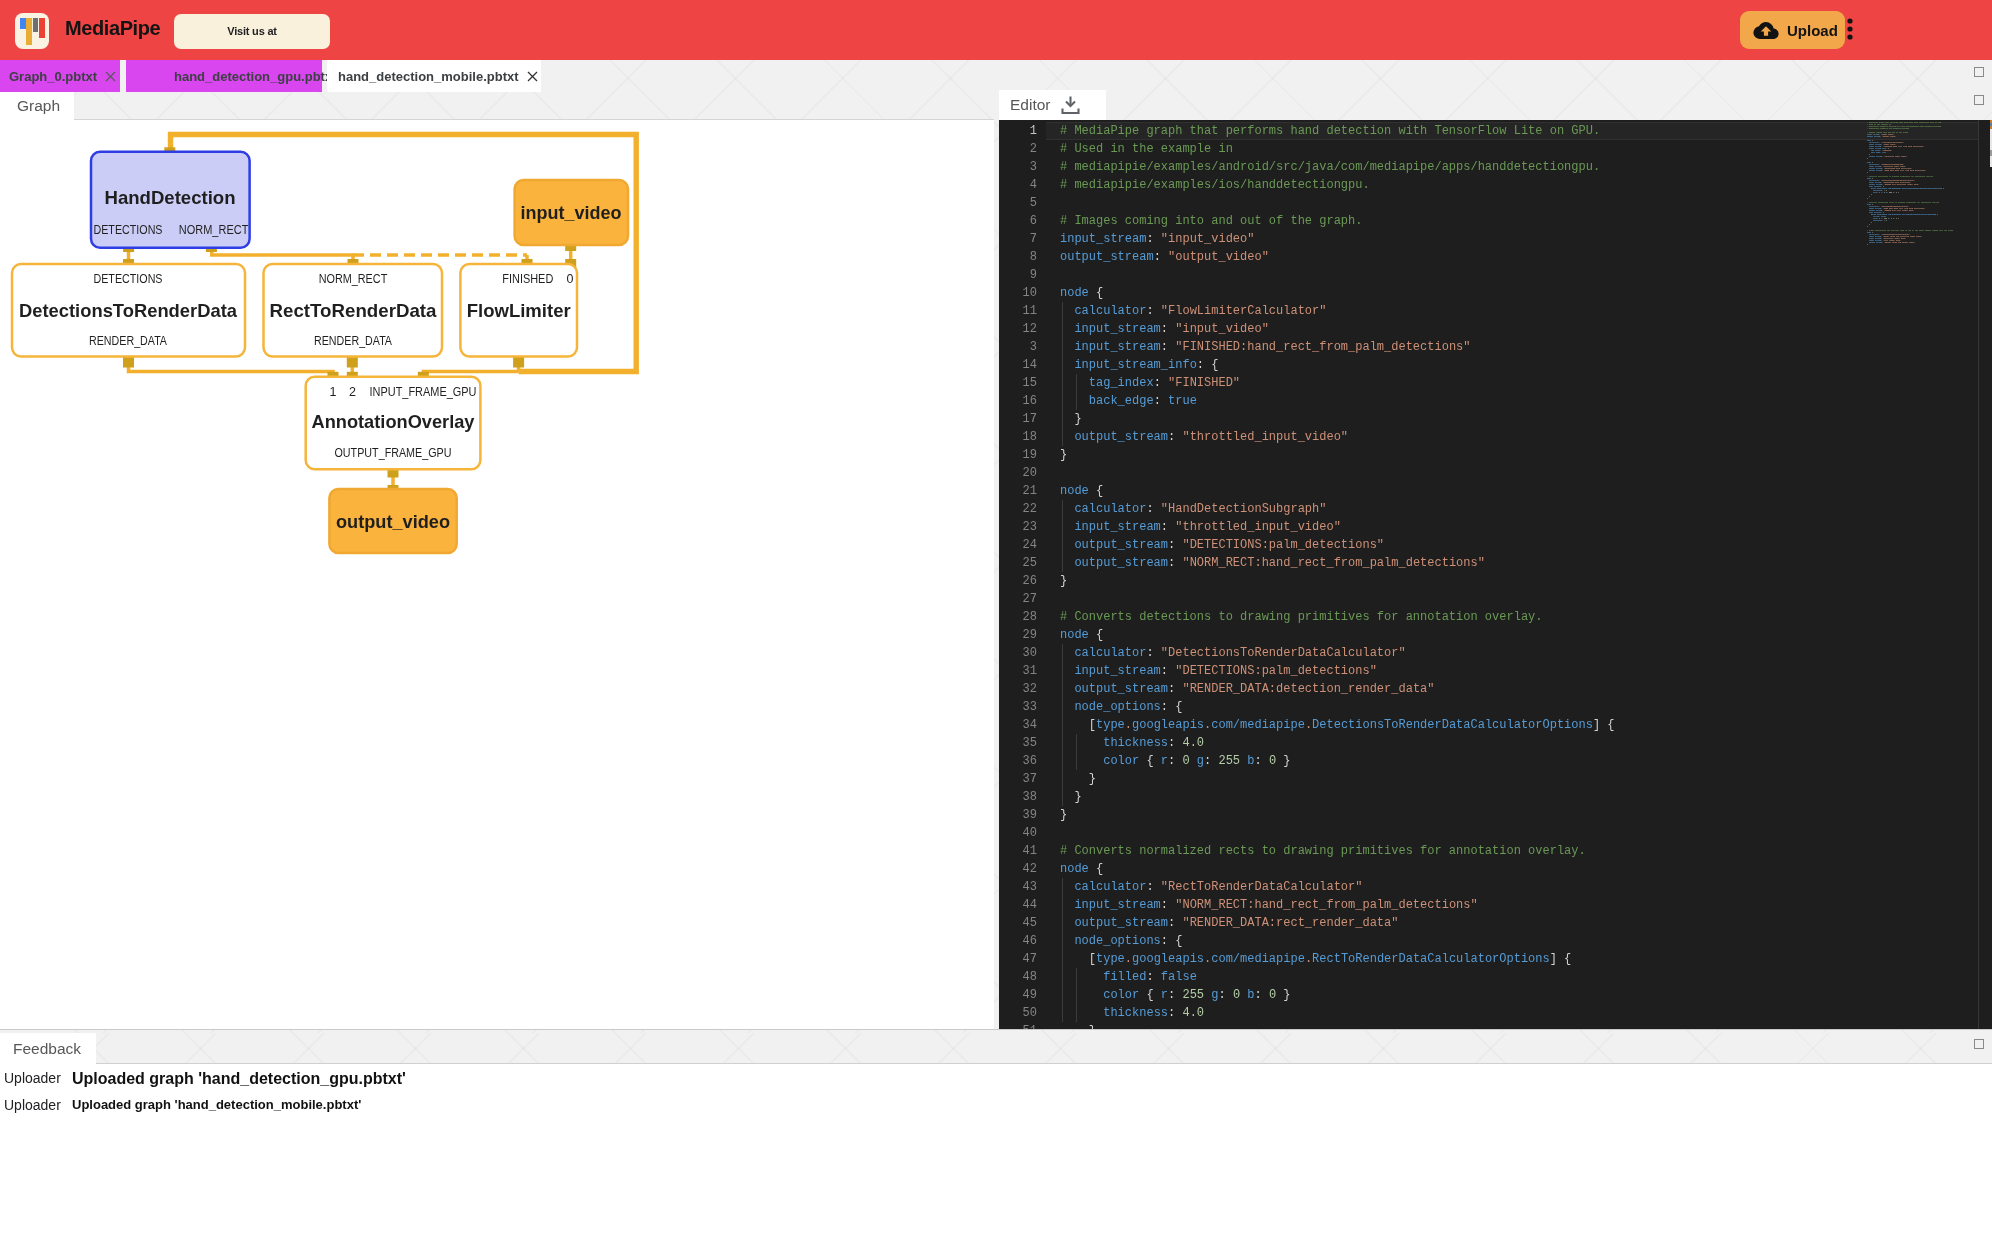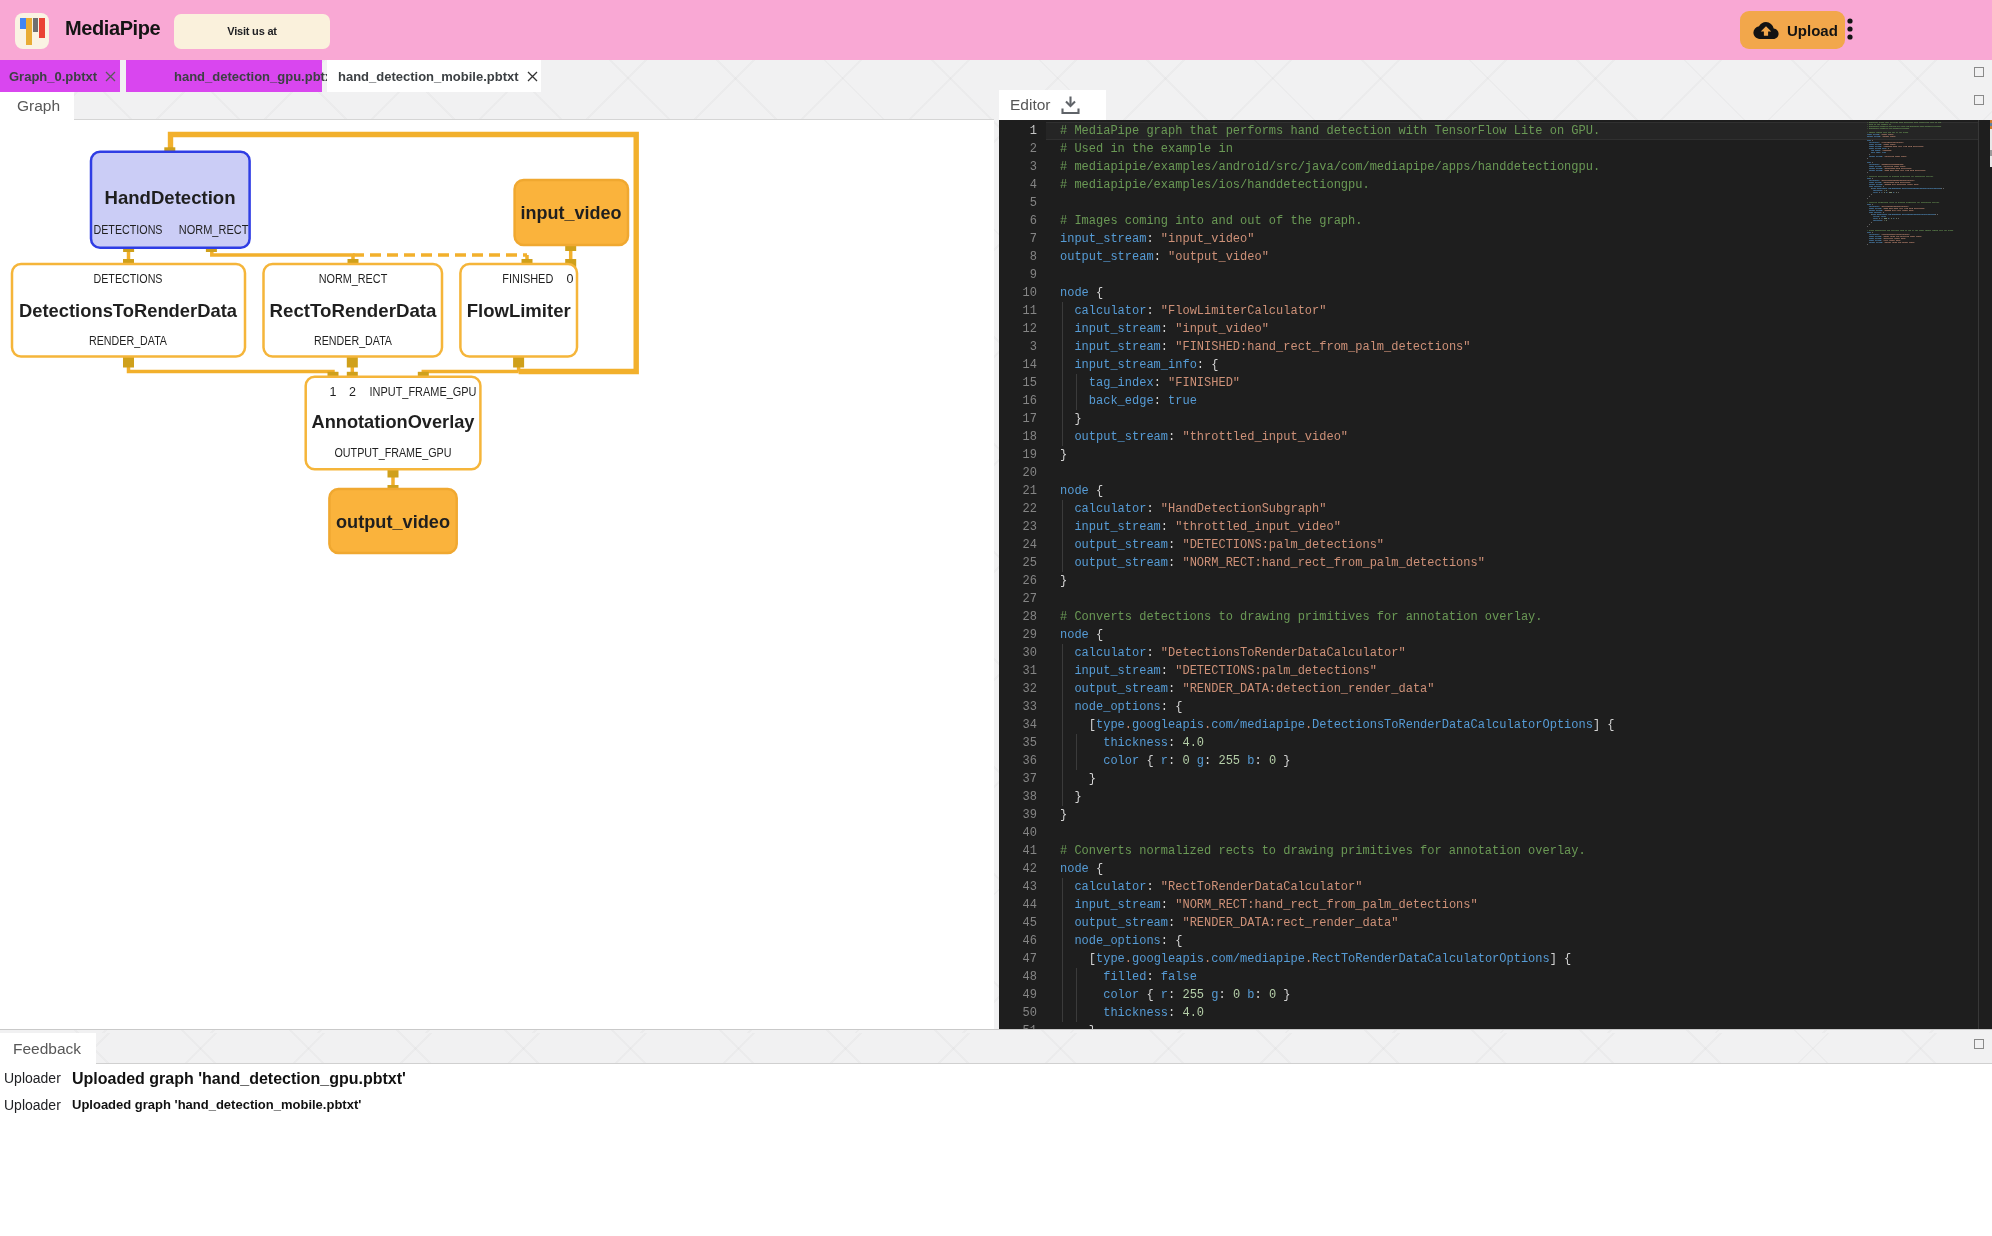--- a/index.html
+++ b/index.html
@@ -1,20 +1,20 @@
 <!DOCTYPE html>
 <html><head><meta charset="utf-8"><style>
 * { margin:0; padding:0; box-sizing:border-box; }
 html,body { width:1992px; height:1236px; overflow:hidden; font-family:"Liberation Sans", sans-serif; }
 body { background:#F1F1F2; position:relative; }
 .pattern { background-color:#F1F1F2; background-image:
  repeating-linear-gradient(45deg, rgba(0,0,0,0.022) 0 2px, transparent 2px 76px),
  repeating-linear-gradient(135deg, rgba(0,0,0,0.022) 0 2px, transparent 2px 76px); }
 .abs { position:absolute; }
-.header { position:absolute; left:0; top:0; width:1992px; height:60px; background:#f9a8d4; }
+.header { position:absolute; left:0; top:0; width:1992px; height:60px; background:#ef4444; }
 .logo { position:absolute; left:15px; top:13px; width:34px; height:36px; background:#FAF3E3; border-radius:8px; }
 .logo i { position:absolute; }
 .brand { position:absolute; left:65px; top:17px; font-size:20px; font-weight:bold; color:#141414; letter-spacing:-0.4px; }
 .visit { position:absolute; left:174px; top:14px; width:156px; height:35px; background:#FAF1DC; border-radius:7px;
   font-size:11px; letter-spacing:-0.2px; font-weight:bold; color:#202124; text-align:center; line-height:35px; }
 .visit a { color:#5E35B1; text-decoration:underline;margin-left:48px; }
 .hbtn { position:absolute; top:11px; height:38px; background:#F2A74B; border-radius:9px; display:flex; align-items:center;
   font-size:15px; font-weight:bold; color:#131313; }
 .tabsrow { position:absolute; left:0; top:60px; width:1992px; height:32px; }
 .ftab { position:absolute; top:0; height:32px; background:#d946ef; font-size:13px; font-weight:bold; color:#3C4043;

